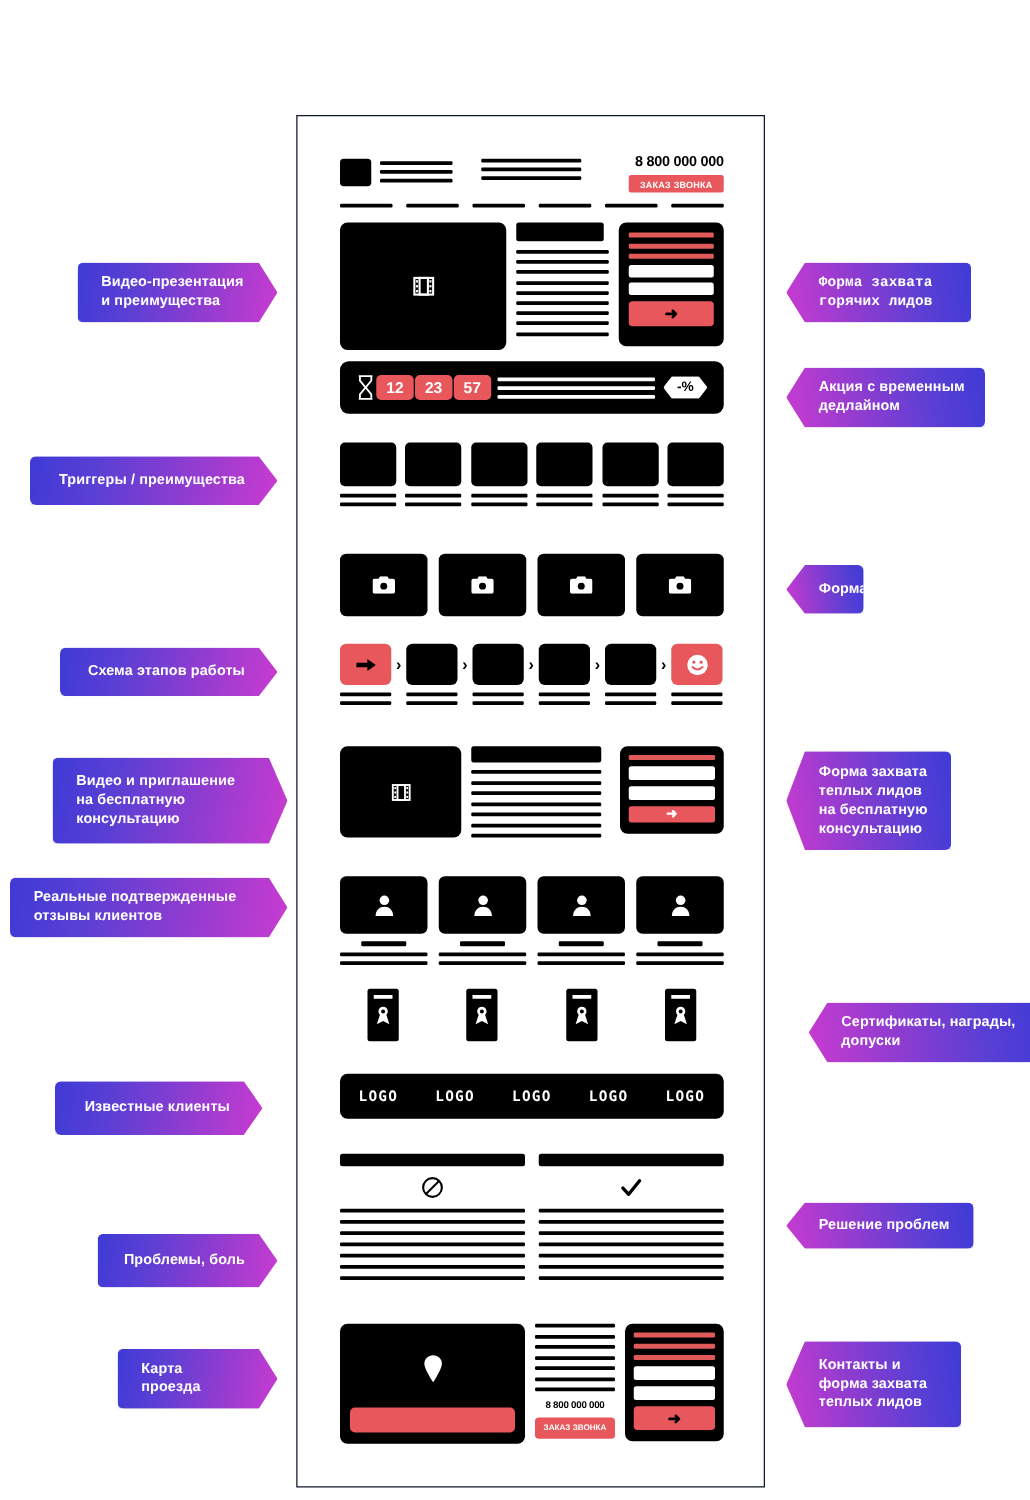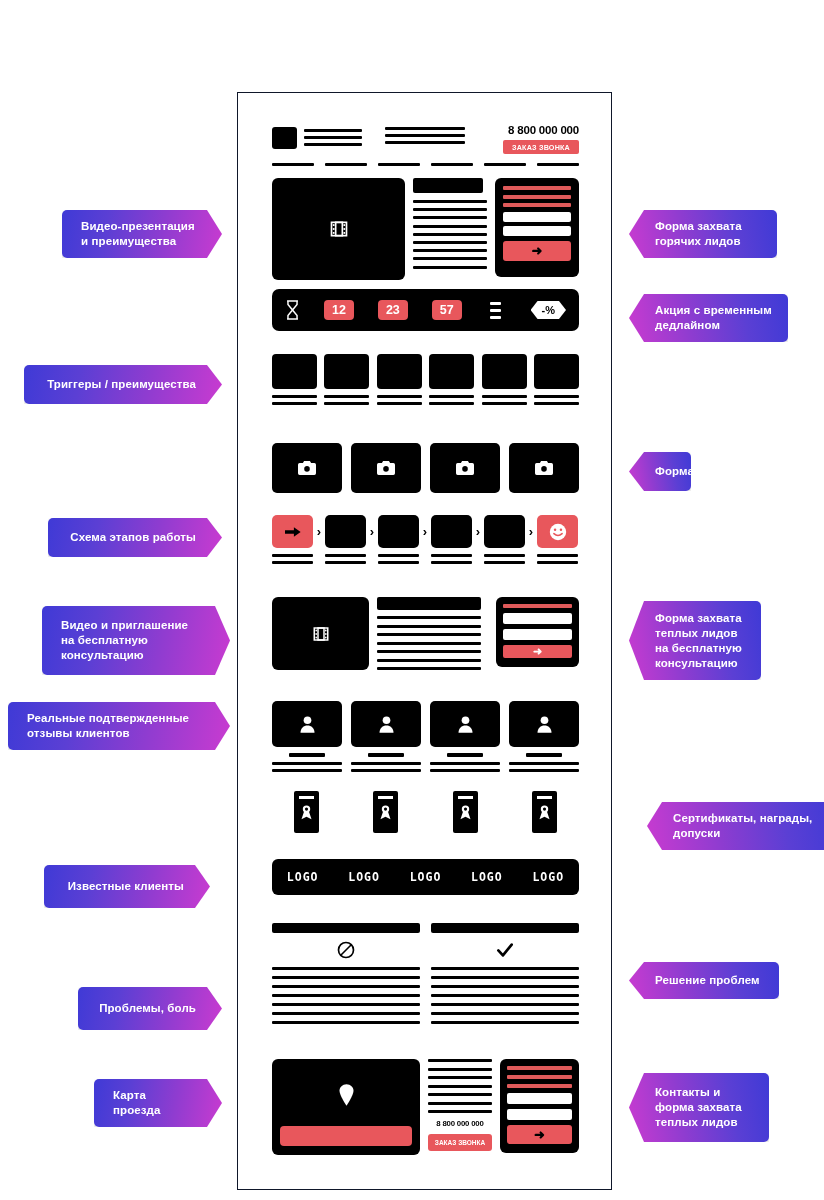--- a/index.html
+++ b/index.html
@@ -94,21 +94,21 @@
   #hero-text { position:absolute; left:141px; top:0; width:74px; }
   #hero-text .hd { width:70px; height:15px; background:#000; border-radius:2px; margin-bottom:7px; }
   #hero-text .ln { width:74px; height:3px; background:#000; border-radius:1px; margin-bottom:5.2px; }
   #hero-form { position:absolute; left:223px; top:0; width:84px; height:99px; background:#000; border-radius:6px; padding:8px; }
   #hero-form .rl { height:4px; background:#e05a5a; border-radius:1px; margin-bottom:4.5px; }
   #hero-form .wf { height:10px; background:#fff; border-radius:2px; margin-bottom:4.5px; }
   #hero-form .sb { height:20px; background:#e8575c; border-radius:3px; display:flex; align-items:center; justify-content:center; }
 
   
   #timer { left:34px; top:196px; width:307px; height:42px; background:#000; border-radius:7px;
-    display:flex; align-items:center; padding:0 13px; gap:24px; }
+    display:flex; align-items:center; padding:0 13px; gap:1px; }
   .tbox { background:#e8575c; color:#fff; font-weight:bold; font-size:12.5px;
     border-radius:4px; padding:3px 8px; }
   #timer-lines { flex:1; display:flex; flex-direction:column; gap:4px; margin-left:4px; margin-right:6px; }
   #timer-lines i { display:block; height:3px; background:#fff; border-radius:1px; }
   #discount { background:#fff; color:#000; font-weight:bold; font-size:11px; padding:3px 11px;
     -webkit-clip-path: polygon(0 50%, 7px 0, calc(100% - 7px) 0, 100% 50%, calc(100% - 7px) 100%, 7px 100%);
     clip-path: polygon(0 50%, 7px 0, calc(100% - 7px) 0, 100% 50%, calc(100% - 7px) 100%, 7px 100%); }
 
   
   #triggers { left:34px; top:261px; width:307px; display:flex; justify-content:space-between; }
@@ -215,21 +215,21 @@
         <span>Известные клиенты</span>
       </div>
       <div class="callout left" style="left: 78px; top: 959px; width: 144px; min-height: 43px; margin-top: 28px;">
         <span>Проблемы, боль</span>
       </div>
       <div class="callout left" style="left: 94px; top: 1079px; width: 128px; min-height: 45px;">
         <span>Карта проезда</span>
       </div>
     </div>
   <div id="callouts-right">
-      <div class="callout right" style="left: 629px; top: 210px; width: 148px; min-height: 47px;">
+      <div class="callout right" style="left: 629px; top: 210px; width: 148px; min-height: 47px; font-family: Liberation Mono, monospace;">
         <span>Форма захвата горячих лидов</span>
       </div>
       <div class="callout right" style="left: 629px; top: 294px; width: 159px; min-height: 47px;">
         <span>Акция с временным дедлайном</span>
       </div>
       <div class="callout right" style="left: 629px; top: 452px; width: 62px; min-height: 39px;">
         <span>Форма</span>
       </div>
       <div class="callout right" style="left: 629px; top: 601px; width: 132px; min-height: 79px;">
         <span>Форма захвата теплых лидов на бесплатную консультацию</span>

